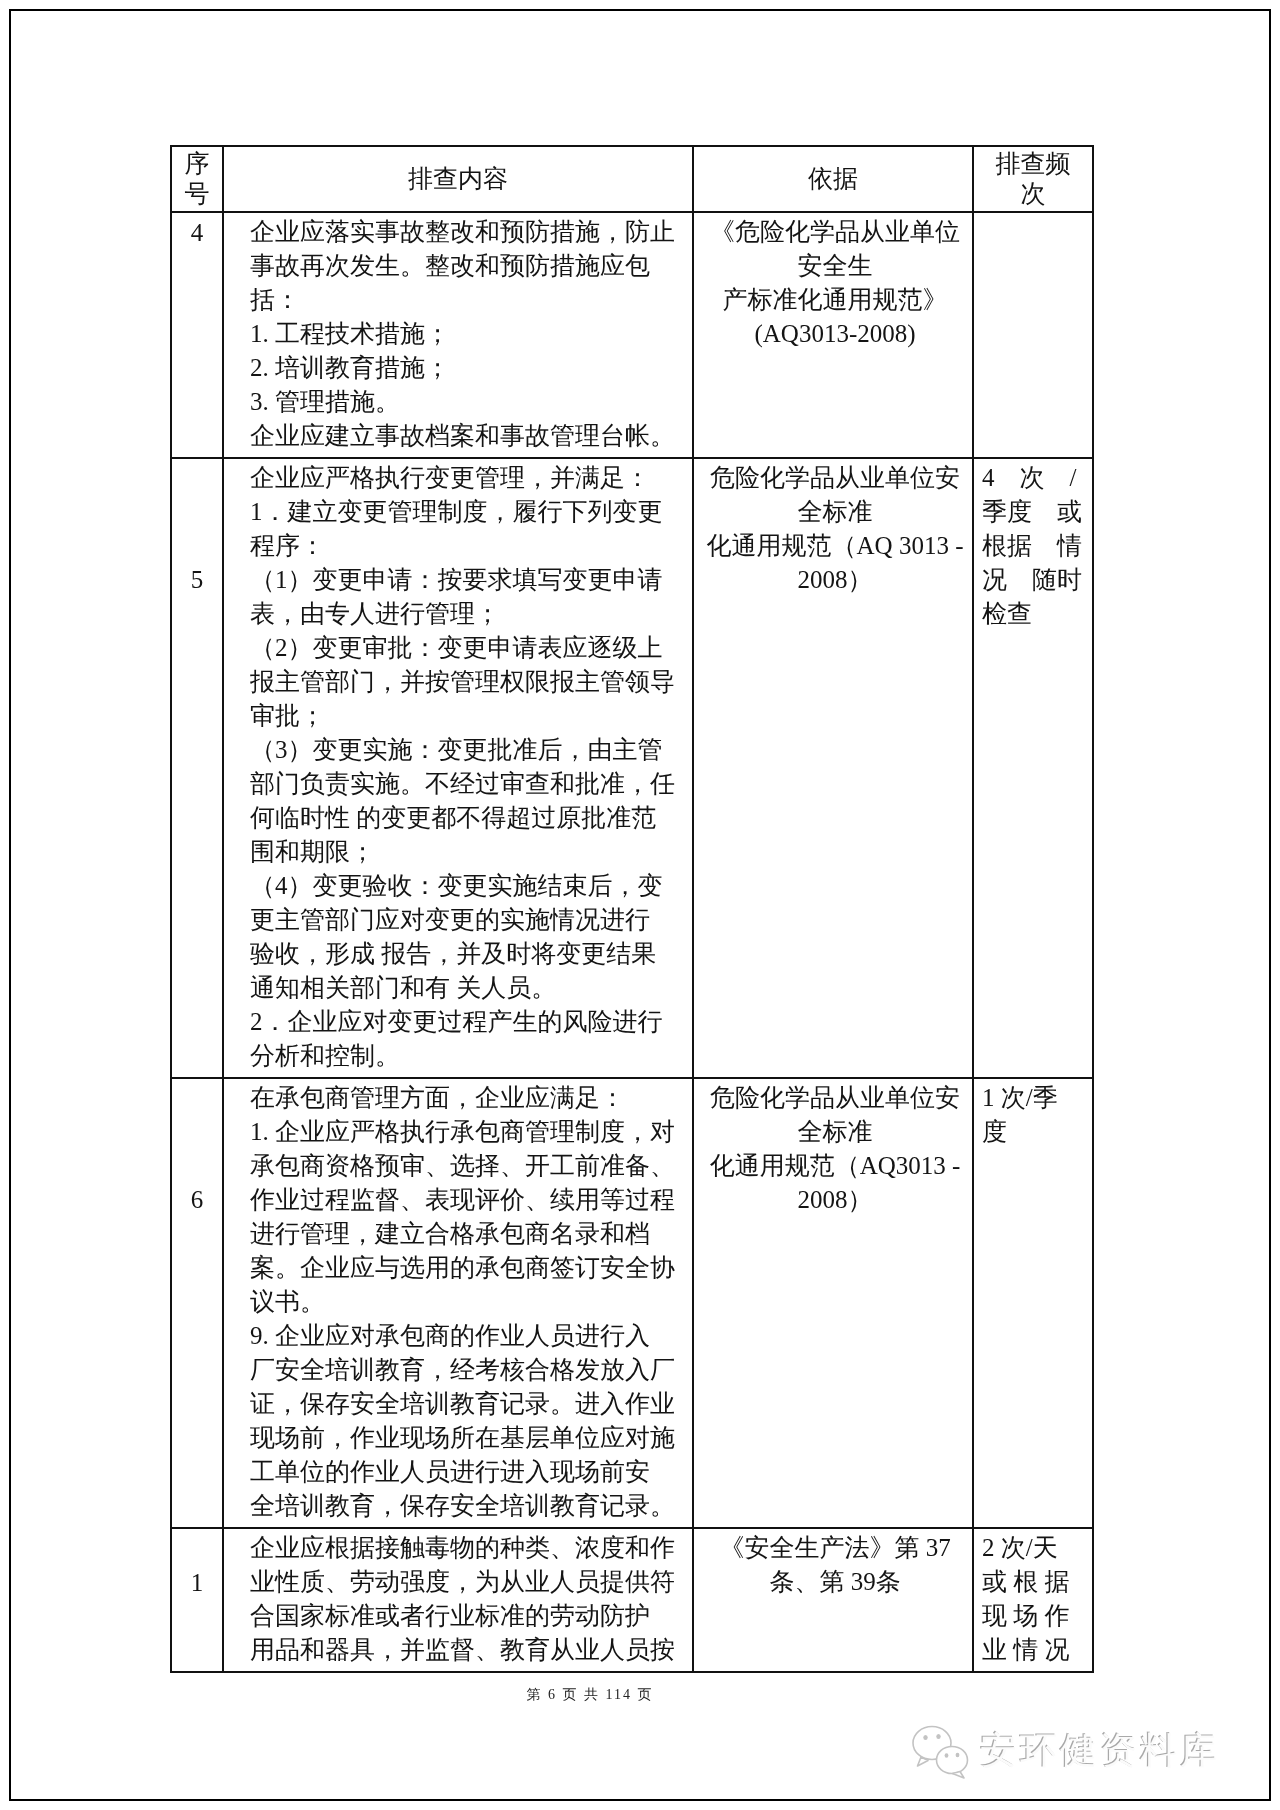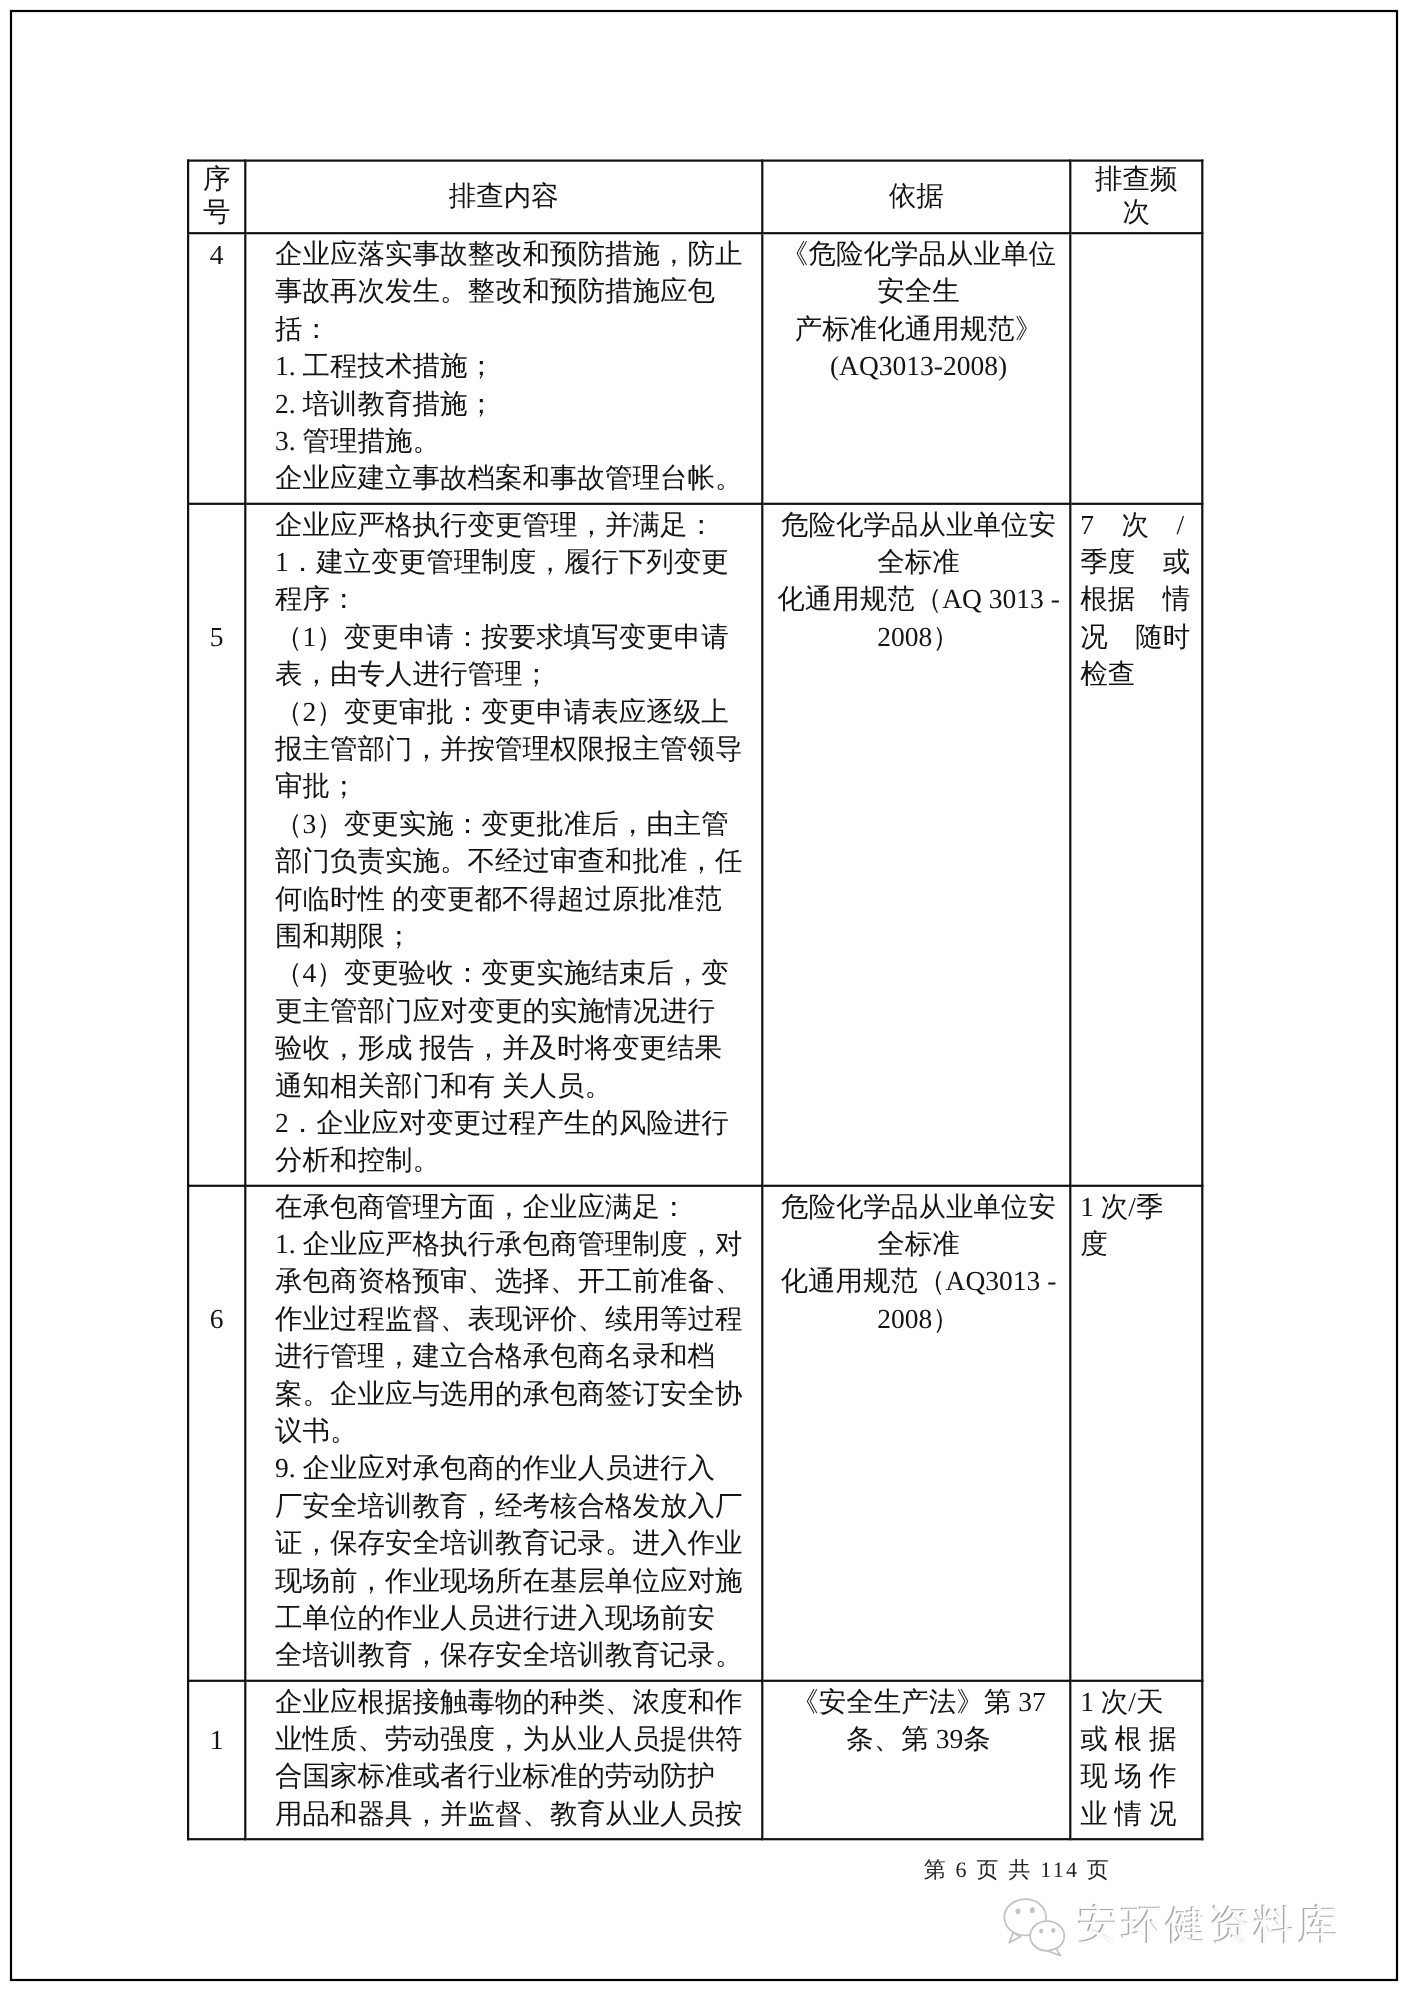--- a/index.html
+++ b/index.html
@@ -64,22 +64,22 @@
     font-weight: bold;
     font-family: "Liberation Sans", "DejaVu Sans", sans-serif;
     line-height: 30px;
     padding: 3px 6px 3px 6px;
   }
   .footer {
     position: absolute;
     left: 170px;
     top: 1686px;
     width: 840px;
-    text-align: right;
-    font-size: 20px;
+    text-align: center;
+    font-size: 14px;
     letter-spacing: 2px;
     color: #222222;
   }
   .watermark {
     position: absolute;
     top: 1722px;
     right: 60px;
     display: flex;
     align-items: center;
     gap: 8px;
@@ -149,21 +149,21 @@
 （4）变更验收：变更实施结束后，变
 更主管部门应对变更的实施情况进行
 验收，形成 报告，并及时将变更结果
 通知相关部门和有 关人员。
 2．企业应对变更过程产生的风险进行
 分析和控制。</td>
         <td class="basis pre">危险化学品从业单位安
 全标准
 化通用规范（AQ 3013 -
 2008）</td>
-        <td class="freq pre">7　次　/
+        <td class="freq pre">4　次　/
 季度　或
 根据　情
 况　随时
 检查</td>
       </tr>
       <tr>
         <td class="num pt-mid">6</td>
         <td class="content pre">在承包商管理方面，企业应满足：
 1. 企业应严格执行承包商管理制度，对
 承包商资格预审、选择、开工前准备、
@@ -185,21 +185,21 @@
 度</td>
       </tr>
       <tr>
         <td class="num pt-low">1</td>
         <td class="content pre">企业应根据接触毒物的种类、浓度和作
 业性质、劳动强度，为从业人员提供符
 合国家标准或者行业标准的劳动防护
 用品和器具，并监督、教育从业人员按</td>
         <td class="basis pre">《安全生产法》第 37
 条、第 39条</td>
-        <td class="freq pre">1 次/天
+        <td class="freq pre">2 次/天
 或 根 据
 现 场 作
 业 情 况</td>
       </tr>
     </tbody>
   </table>
 
   <div class="footer">第 6 页 共 114 页</div>
 
   <div class="watermark">

